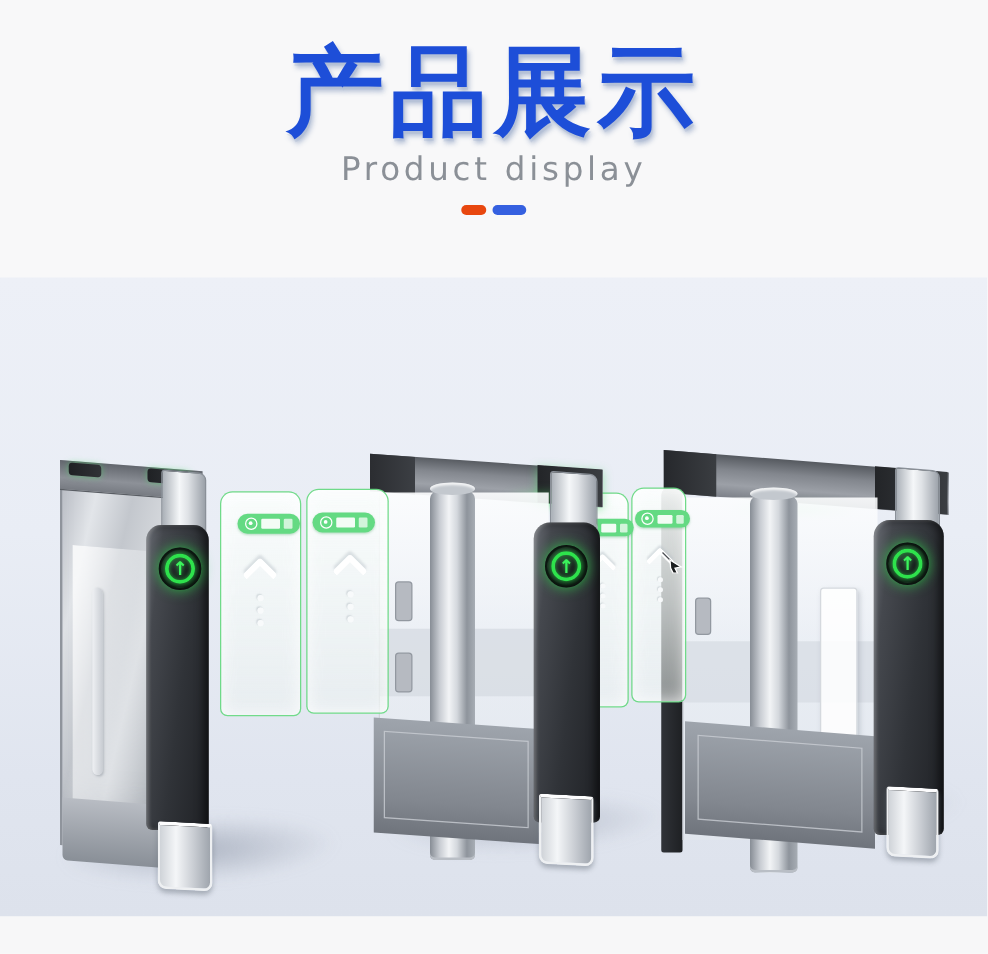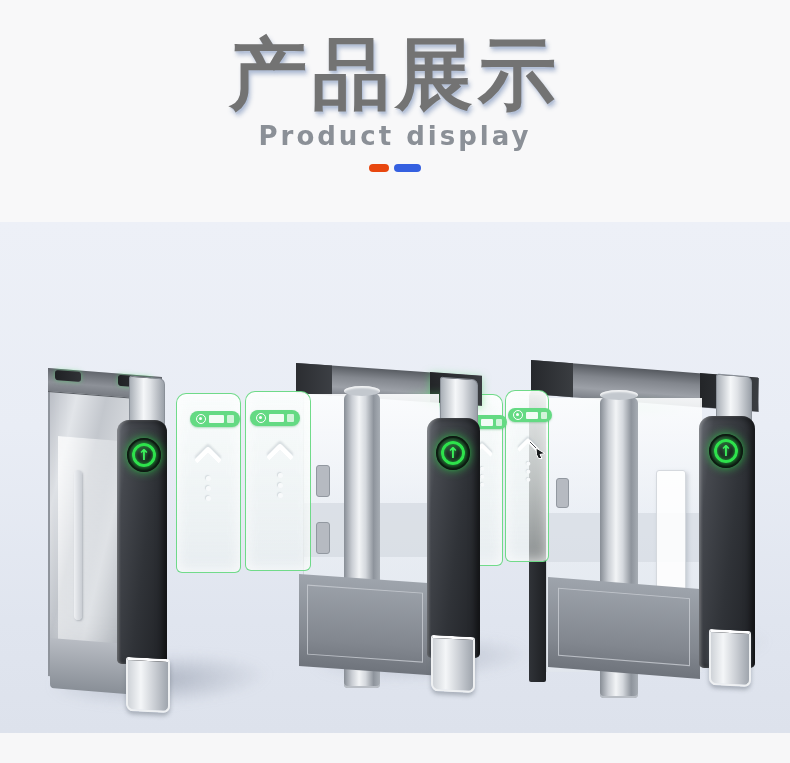--- a/index.html
+++ b/index.html
@@ -4,21 +4,21 @@
 <style>
   * { margin:0; padding:0; box-sizing:border-box; }
   html,body { width:790px; }
   body { font-family:"DejaVu Sans","Liberation Sans",sans-serif; background:#f8f8f9; }
   .page { position:relative; width:790px; height:763px; overflow:hidden; background:#f8f8f9; }
 
   
   .header { position:relative; width:790px; height:222px; background:#f8f8f9; text-align:center; }
   .title { padding-top:28px; font-size:78px; line-height:1.18; font-weight:800; letter-spacing:5px;
            color:#35496d; text-shadow:2px 4px 4px rgba(167,181,207,.85), 1px 2px 0 rgba(200,210,228,.5); }
-  .subtitle { margin-top:1px; font-size:26px; letter-spacing:3px; color:#8b9097; font-weight:700; }
+  .subtitle { margin-top:1px; font-size:26px; letter-spacing:3px; color:#8b9097; font-weight:400; }
   .divider { display:flex; justify-content:center; align-items:center; gap:5px; margin-top:13px; }
   .pill { height:8px; border-radius:4px; }
   .pill.orange { width:20px; }
   .pill.blue { width:27px; }
 
   
   .stage { position:relative; width:790px; height:511px; overflow:hidden;
            background:linear-gradient(180deg,#edf0f7 0%, #e9edf5 40%, #e0e5ef 78%, #dde2ec 100%); }
   .stage * { position:absolute; }
 
@@ -175,21 +175,21 @@
 
   
   .footer { width:790px; height:30px; background:#f7f7f8; }
 </style>
 </head>
 <body>
 
 <div class="page">
 
   <div class="header">
-    <div class="title" style="color: #737373;">产品展示</div>
+    <div class="title" style="color: #1d4ed8;">产品展示</div>
     <div class="subtitle">Product display</div>
     <div class="divider">
       <span class="pill orange" style="background: rgb(232, 71, 15);"></span>
       <span class="pill blue" style="background: rgb(53, 96, 224);"></span>
     </div>
   </div>
 
   <div class="stage">
 
     <div class="shadow shadowL z1"></div>

